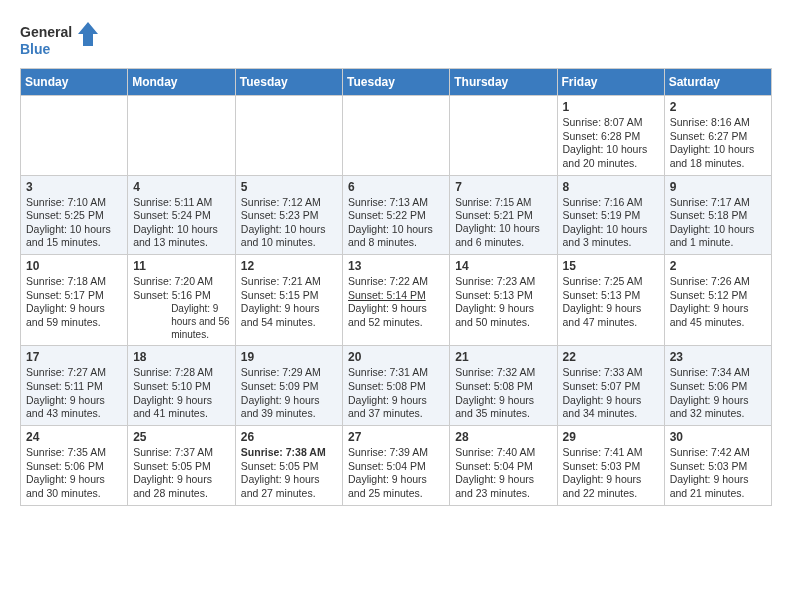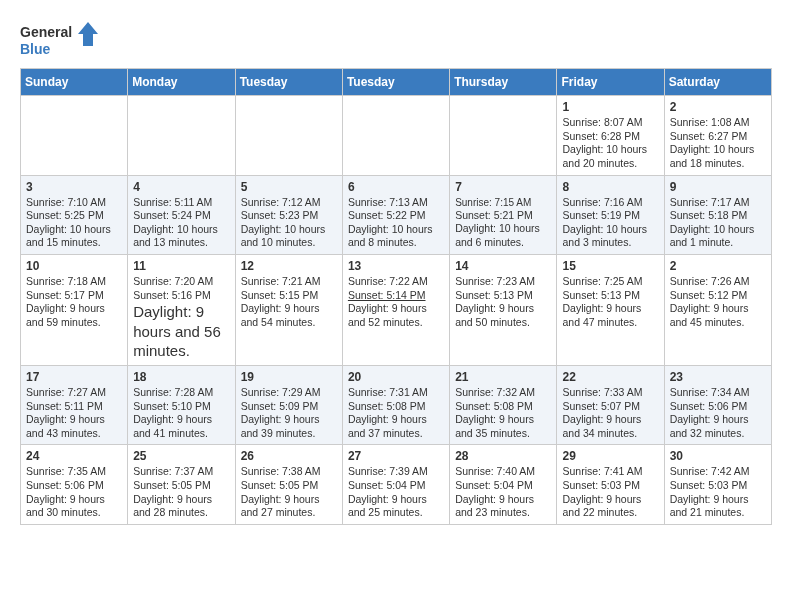--- a/index.html
+++ b/index.html
@@ -121,21 +121,21 @@
           <td class="cell-empty"></td>
           <td class="cell-empty"></td>
           <td>
             <span class="day-num">1</span>
             <div style="font-size: 10.5px; line-height: 1.3;">Sunrise: 8:07 AM</div>
             <div style="font-size: 10.5px; line-height: 1.3;">Sunset: 6:28 PM</div>
             <div style="font-size: 10.5px; line-height: 1.3;">Daylight: 10 hours and 20 minutes.</div>
           </td>
           <td>
             <span class="day-num">2</span>
-            <div style="font-size: 10.5px; line-height: 1.3;">Sunrise: 1:08 AM</div>
+            <div style="font-size: 10.5px; line-height: 1.3;">Sunrise: 8:16 AM</div>
             <div style="font-size: 10.5px; line-height: 1.3;">Sunset: 6:27 PM</div>
             <div style="font-size: 10.5px; line-height: 1.3;">Daylight: 10 hours and 18 minutes.</div>
           </td>
         </tr>
         <tr class="row-even">
           <td>
             <span class="day-num">3</span>
             <div style="font-size: 10.5px; line-height: 1.3;">Sunrise: 7:10 AM</div>
             <div style="font-size: 10.5px; line-height: 1.3;">Sunset: 5:25 PM</div>
             <div style="font-size: 10.5px; line-height: 1.3;">Daylight: 10 hours and 15 minutes.</div>
@@ -181,21 +181,21 @@
           <td>
             <span class="day-num">10</span>
             <div style="font-size: 10.5px; line-height: 1.3;">Sunrise: 7:18 AM</div>
             <div style="font-size: 10.5px; line-height: 1.3;">Sunset: 5:17 PM</div>
             <div style="font-size: 10.5px; line-height: 1.3;">Daylight: 9 hours and 59 minutes.</div>
           </td>
           <td>
             <span class="day-num">11</span>
             <div style="font-size: 10.5px; line-height: 1.3;">Sunrise: 7:20 AM</div>
             <div style="font-size: 10.5px; line-height: 1.3;">Sunset: 5:16 PM</div>
-            <div style="font-size: 15px; line-height: 1.3;">Daylight: 9 hours and 56 minutes.</div>
+            <div style="font-size: 10px; line-height: 1.3; margin-left: 38px;">Daylight: 9 hours and 56 minutes.</div>
           </td>
           <td>
             <span class="day-num">12</span>
             <div style="font-size: 10.5px; line-height: 1.3;">Sunrise: 7:21 AM</div>
             <div style="font-size: 10.5px; line-height: 1.3;">Sunset: 5:15 PM</div>
             <div style="font-size: 10.5px; line-height: 1.3;">Daylight: 9 hours and 54 minutes.</div>
           </td>
           <td>
             <span class="day-num">13</span>
             <div style="font-size: 10.5px; line-height: 1.3;">Sunrise: 7:22 AM</div>
@@ -273,21 +273,21 @@
             <div style="font-size: 10.5px; line-height: 1.3;">Daylight: 9 hours and 30 minutes.</div>
           </td>
           <td>
             <span class="day-num">25</span>
             <div style="font-size: 10.5px; line-height: 1.3;">Sunrise: 7:37 AM</div>
             <div style="font-size: 10.5px; line-height: 1.3;">Sunset: 5:05 PM</div>
             <div style="font-size: 10.5px; line-height: 1.3;">Daylight: 9 hours and 28 minutes.</div>
           </td>
           <td>
             <span class="day-num">26</span>
-            <div style="font-size: 10.5px; line-height: 1.3;">Sunrise: 7:38 AM</div>
+            <div style="font-size: 10.5px; line-height: 1.3; font-weight: bold;">Sunrise: 7:38 AM</div>
             <div style="font-size: 10.5px; line-height: 1.3;">Sunset: 5:05 PM</div>
             <div style="font-size: 10.5px; line-height: 1.3;">Daylight: 9 hours and 27 minutes.</div>
           </td>
           <td>
             <span class="day-num">27</span>
             <div style="font-size: 10.5px; line-height: 1.3;">Sunrise: 7:39 AM</div>
             <div style="font-size: 10.5px; line-height: 1.3;">Sunset: 5:04 PM</div>
             <div style="font-size: 10.5px; line-height: 1.3;">Daylight: 9 hours and 25 minutes.</div>
           </td>
           <td>

